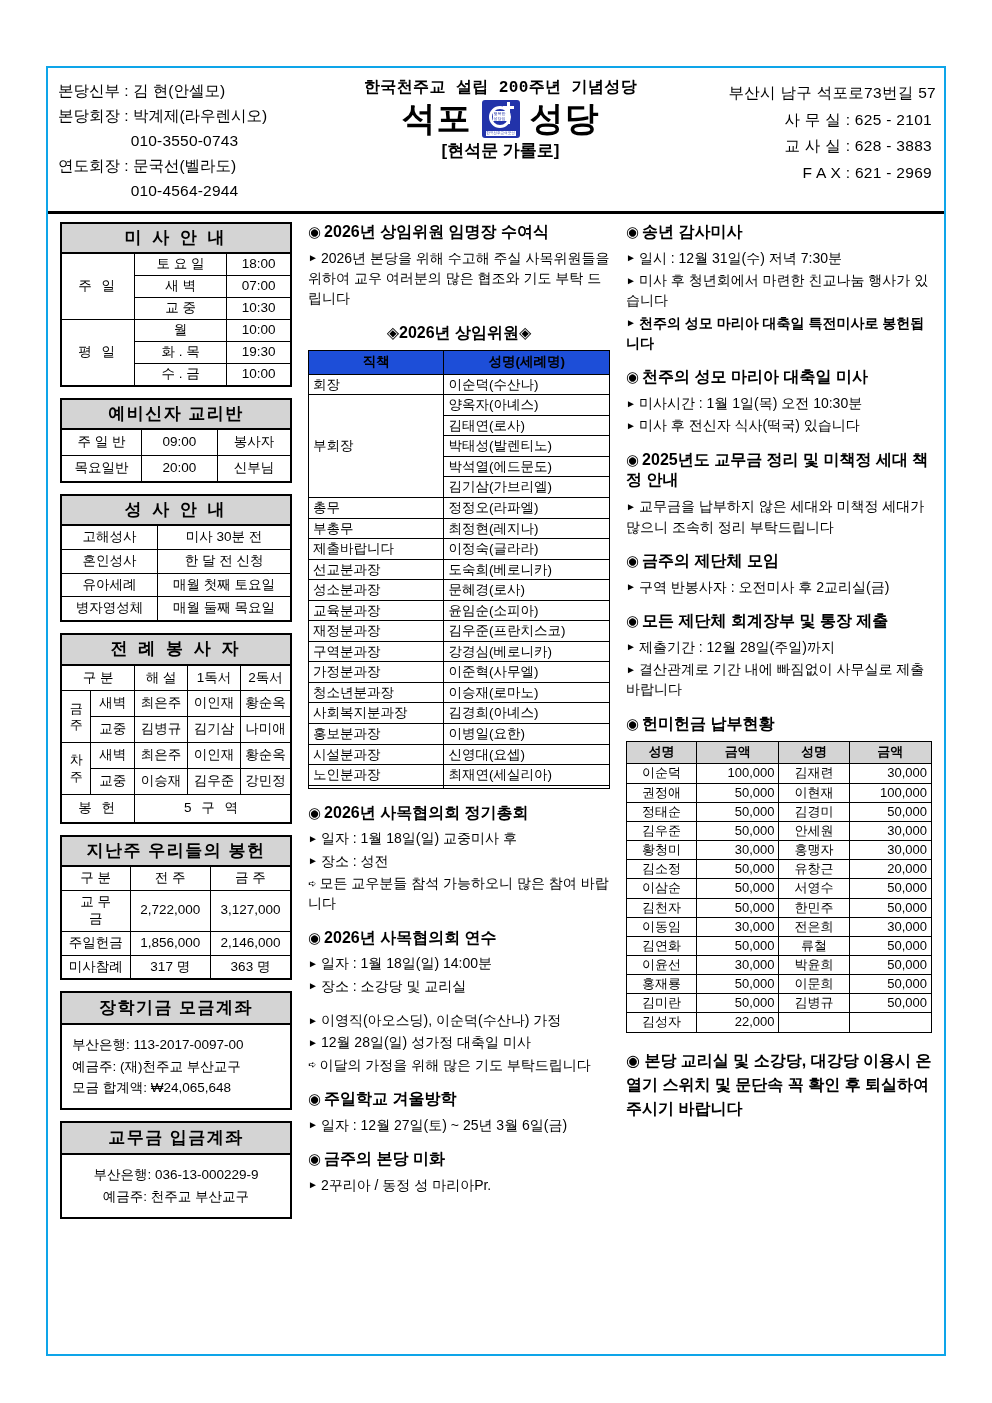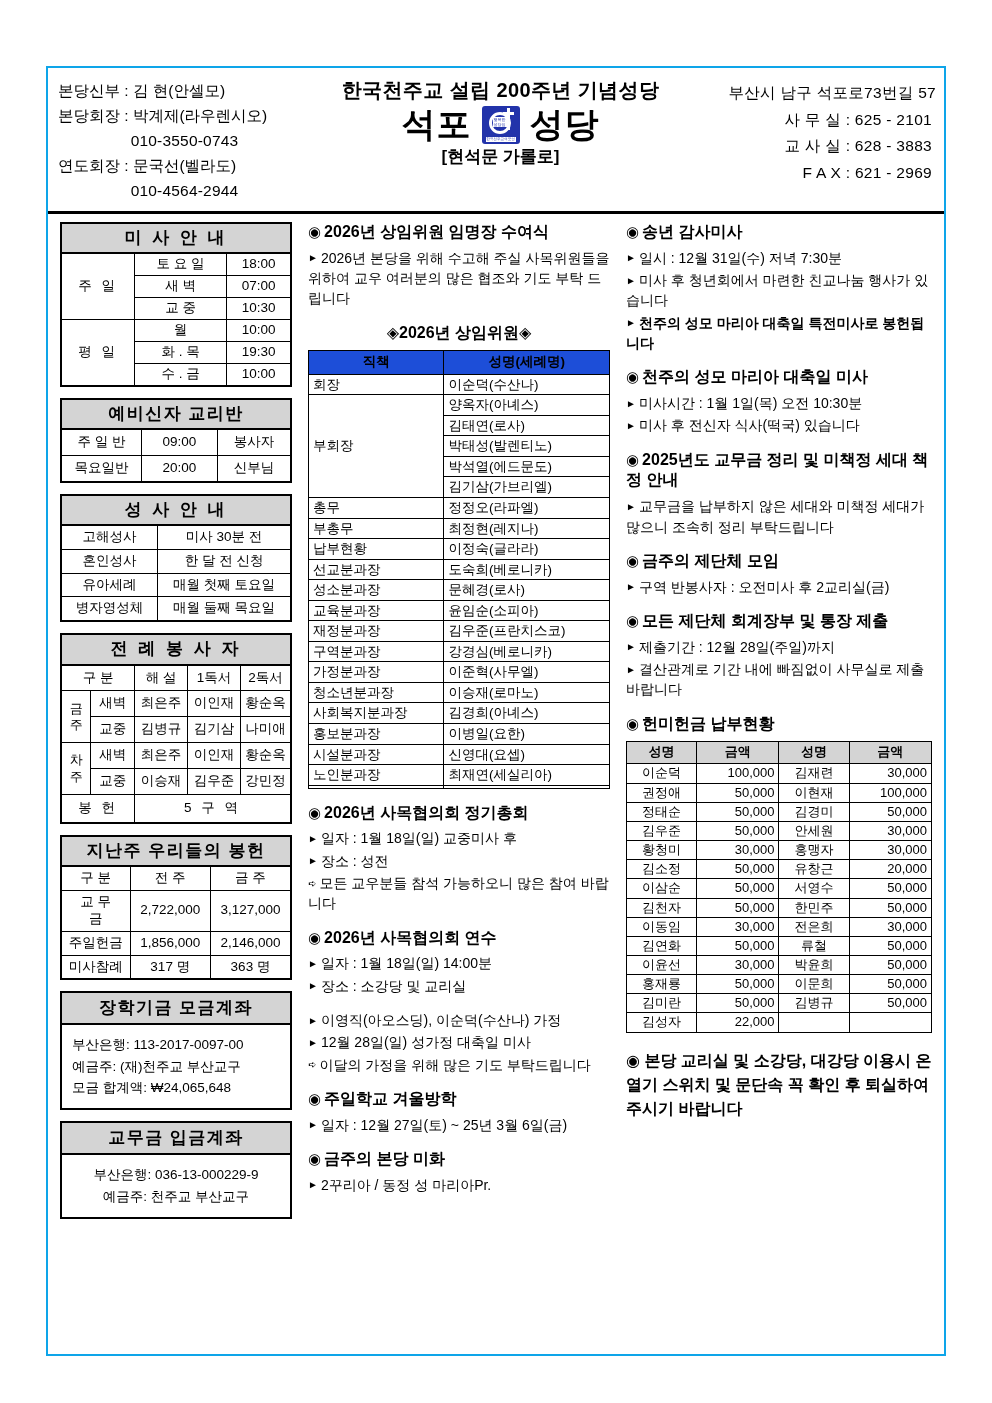--- a/index.html
+++ b/index.html
@@ -34,23 +34,24 @@
     line-height: 1.62;
   }
   .hdr-left .row { white-space: nowrap; }
   .hdr-left .phone { text-align: center; padding-right: 18px; letter-spacing: .2px;}
   .hdr-mid {
     flex: 1;
     text-align: center;
     padding-top: 9px;
   }
   .hdr-mid .line1 {
-    font-size: 20px;
+    font-size: 16px;
     font-weight: bold;
     letter-spacing: .4px;
+    font-family: Liberation Mono, monospace;
   }
   .hdr-mid .line2 {
     display: flex;
     align-items: center;
     justify-content: center;
     gap: 10px;
     margin-top: 2px;
   }
   .hdr-mid .bigname {
     font-size: 34px;
@@ -503,21 +504,21 @@
             </tr>
         <tr>
           <td class="role">총무</td>
           <td class="name">정정오(라파엘)</td>
         </tr>
         <tr>
           <td class="role">부총무</td>
           <td class="name">최정현(레지나)</td>
         </tr>
         <tr>
-          <td class="role">납부현황</td>
+          <td class="role">제출바랍니다</td>
           <td class="name">이정숙(글라라)</td>
         </tr>
         <tr>
           <td class="role">선교분과장</td>
           <td class="name">도숙희(베로니카)</td>
         </tr>
         <tr>
           <td class="role">성소분과장</td>
           <td class="name">문혜경(로사)</td>
         </tr>

